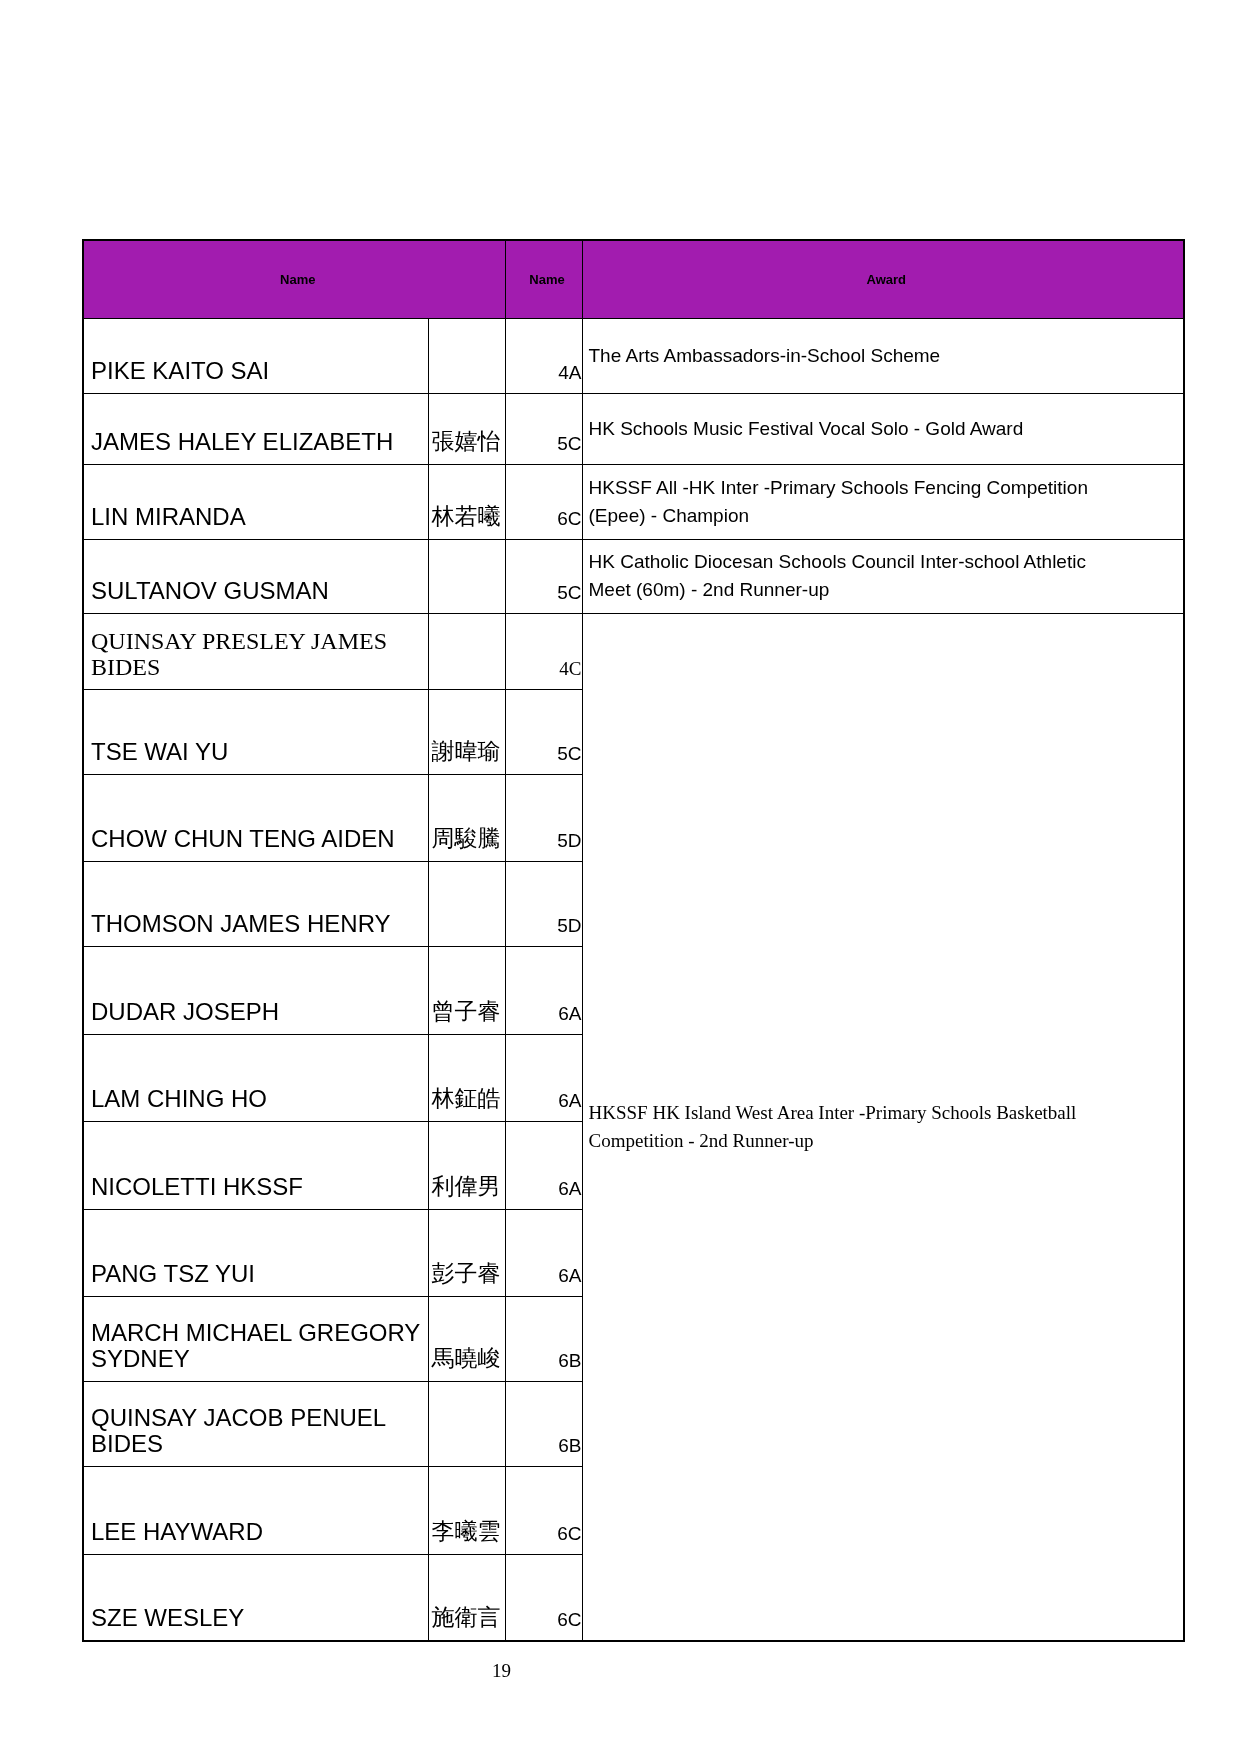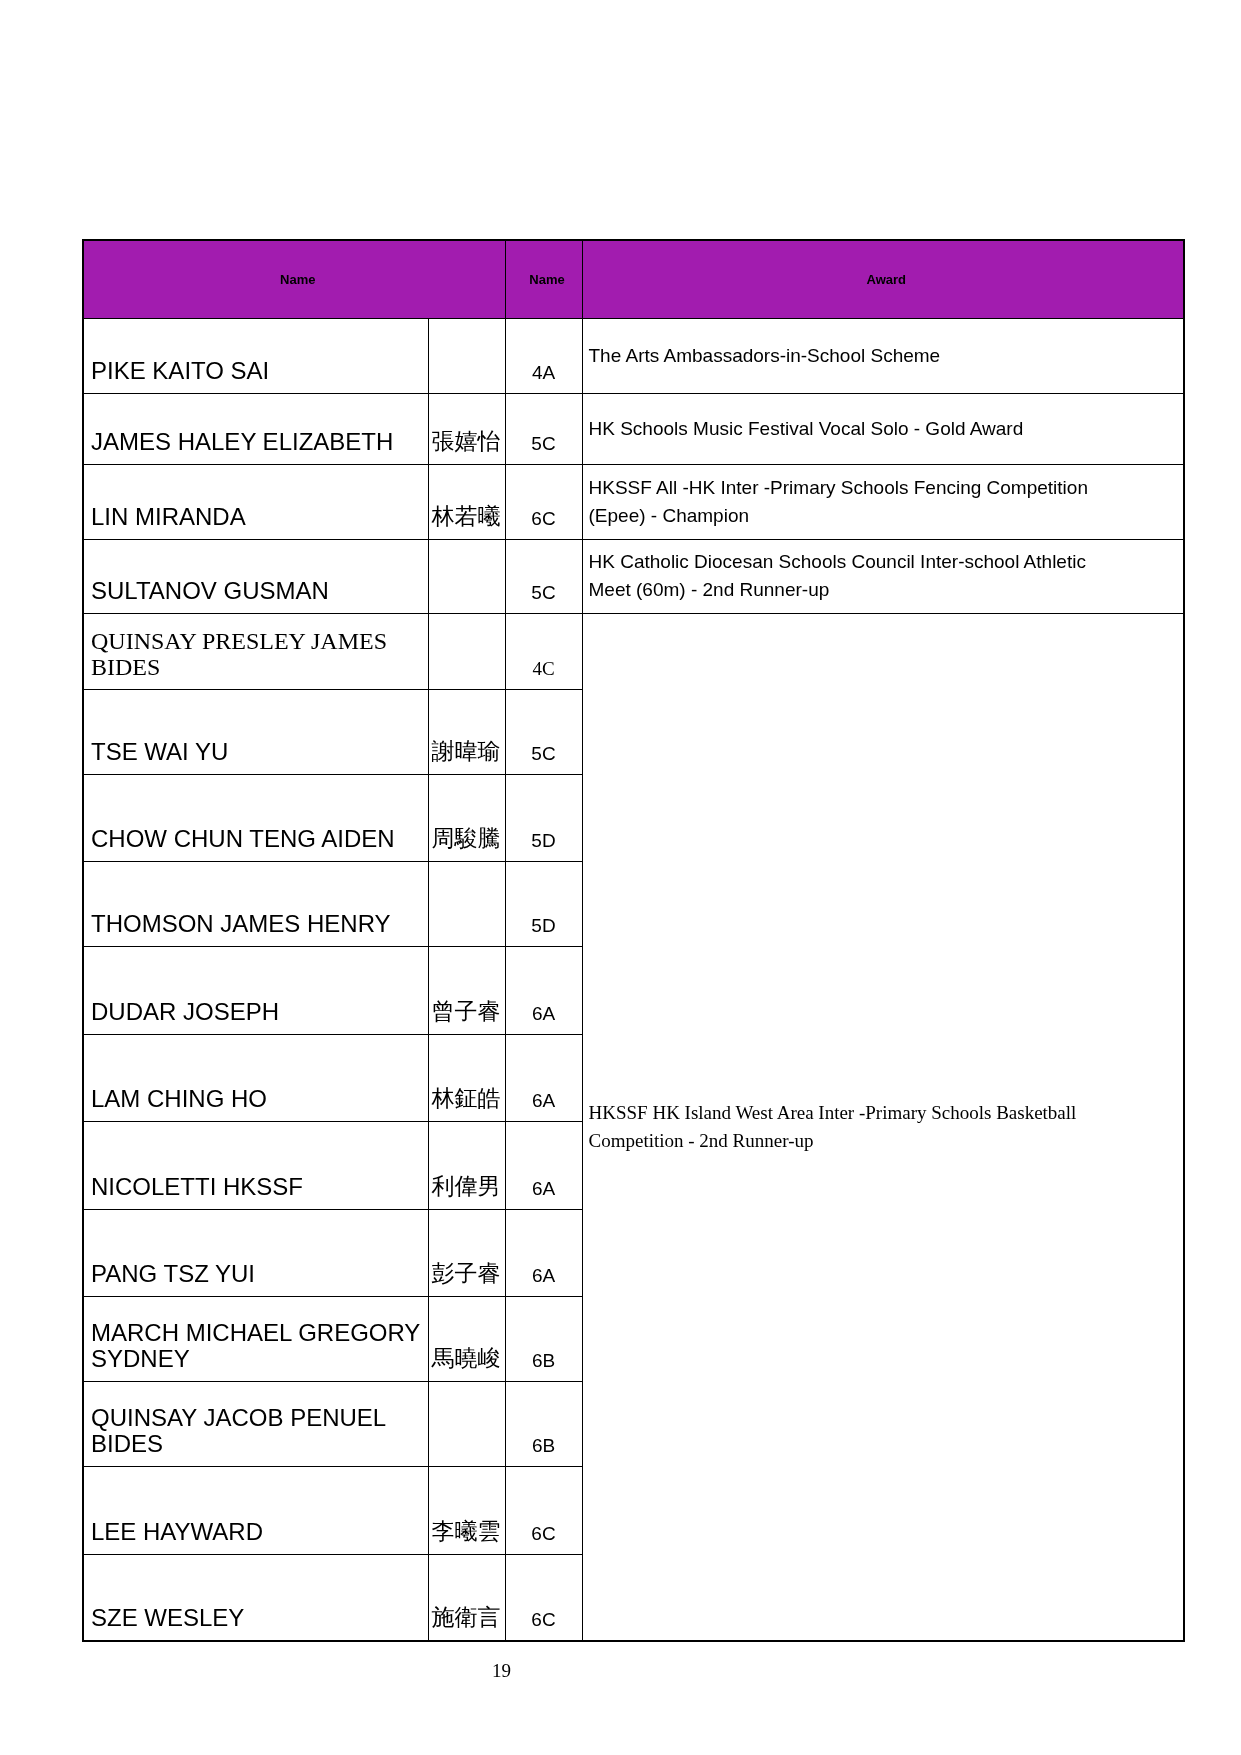--- a/index.html
+++ b/index.html
@@ -44,21 +44,21 @@
     font-size:23px;
     vertical-align:bottom;
     text-align:left;
     padding:0 0 9px 3px;
     line-height:26px;
     margin-left:8px;
   }
   td.cls{
     font-size:19px;
     vertical-align:bottom;
-    text-align:center;
+    text-align:right;
     padding:0 0 9px 0;
   }
   td.award{
     font-size:19px;
     vertical-align:middle;
     text-align:left;
     padding:0 4px 0 6px;
     white-space:pre-line;
     line-height:28px;
     margin-left:12px;

